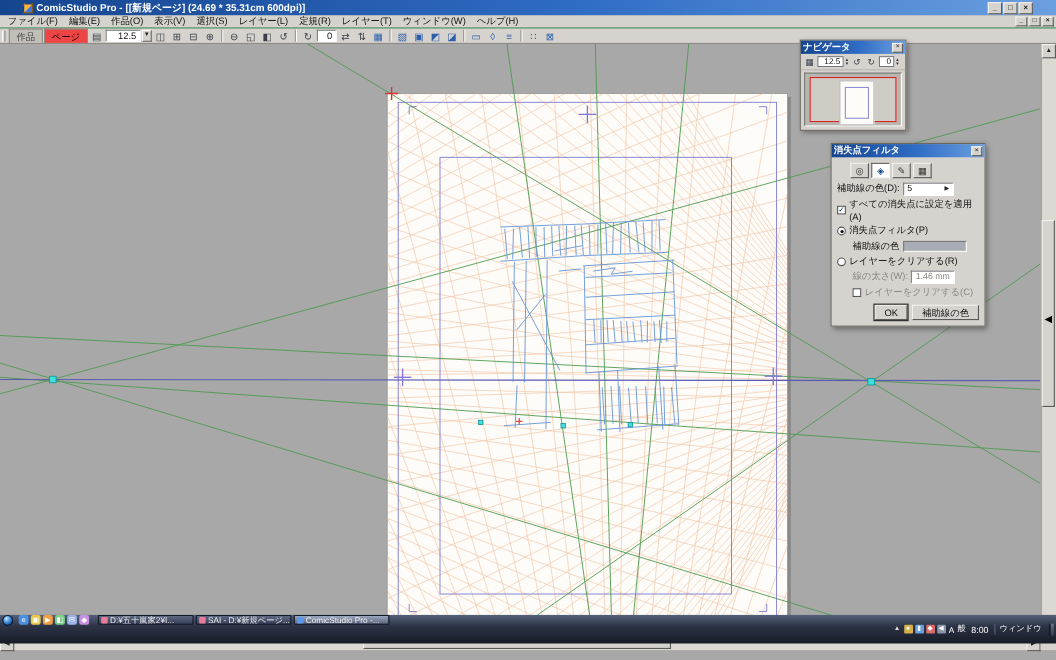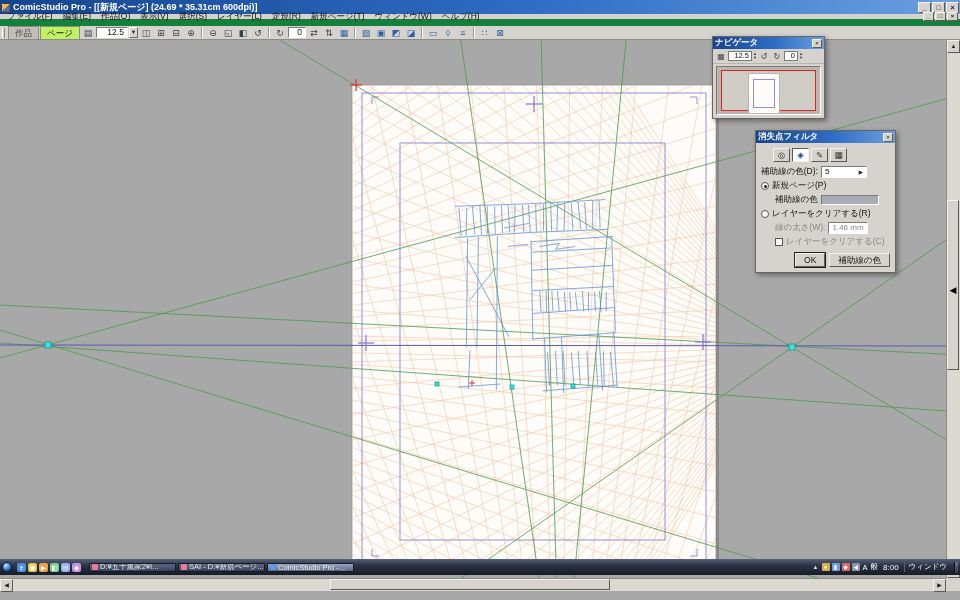--- a/index.html
+++ b/index.html
@@ -1,38 +1,38 @@
 <!DOCTYPE html>
 <html><head>
 <meta charset="utf-8">
 <style>
   *{margin:0;padding:0;box-sizing:border-box}
   html,body{width:960px;height:600px;overflow:hidden}
   body{font-family:"Liberation Sans","DejaVu Sans",sans-serif;background:#a8a8a8;position:relative;font-size:9px;color:#111}
   #screen{position:absolute;top:0;left:0;width:960px;height:600px}
 
   
-  .titlebar{position:absolute;top:0;left:0;width:960px;height:14px;background:linear-gradient(90deg,#16458f,#2f6cc4 55%,#6b9fdf);display:flex;align-items:center;padding:0 1px;gap:3px;z-index:50}
+  .titlebar{position:absolute;top:0;left:0;width:960px;height:14px;background:linear-gradient(90deg,#16458f,#2f6cc4 55%,#6b9fdf);display:flex;align-items:center;padding:0 21px;gap:3px;z-index:50}
   .app-ico{width:9px;height:9px;background:linear-gradient(135deg,#ffb43c 50%,#3c78dc 50%);border:1px solid rgba(0,0,0,.5);flex:none}
   .title-text{color:#fff;font-size:9px;font-weight:bold;white-space:nowrap;overflow:hidden;flex:1}
   .winbtns{display:flex;gap:1px}
   .wbtn{width:13px;height:11px;background:#d6d3ce;border:1px solid;border-color:#f4f2ee #5a5a5a #5a5a5a #f4f2ee;font-size:7px;line-height:9px;text-align:center;color:#111;font-weight:bold}
 
   
-  .menubar{position:absolute;top:14px;left:0;width:960px;height:12px;background:#d6d3ce;border-bottom:7px solid #15803d;display:flex;align-items:center;z-index:50;padding-left:2px}
+  .menubar{position:absolute;top:14px;left:0;width:960px;height:12px;background:#d6d3ce;border-bottom:1px solid #15803d;display:flex;align-items:center;z-index:50;padding-left:2px}
   #menu-items{display:flex;align-items:center}
   .menu-item{padding:0 5px;font-size:8.5px;color:#111;white-space:nowrap}
   .mdi{margin-left:auto;display:flex;gap:1px;padding-right:2px}
   .mdi .wbtn{width:11px;height:9px;font-size:6px;line-height:7px}
 
   
   .toolbar{position:absolute;top:26px;left:0;width:960px;height:14px;background:#d6d3ce;border-bottom:1px solid #8e8a84;display:flex;align-items:center;gap:1px;z-index:50;padding-left:2px}
   .grip{width:3px;height:10px;border-left:1px solid #fff;border-right:1px solid #888;margin-right:2px}
   .tab{height:13px;padding:0 6px;font-size:8.5px;line-height:12px;border:1px solid #8e8a84;border-bottom:none;background:#c2beb8;color:#444}
-  .tab.active{background:#bef264;color:#000}
+  .tab.active{background:#ef4444;color:#000}
   .tb-field{height:11px;min-width:32px;background:#fff;border:1px solid;border-color:#7a7a7a #fff #fff #7a7a7a;font-size:8.5px;line-height:9px;padding:0 3px;text-align:right}
   .tb-field.small{min-width:18px}
   .tb-dd{width:9px;height:11px;background:#d6d3ce;border:1px solid;border-color:#fff #6a6a6a #6a6a6a #fff;font-size:5.5px;line-height:9px;text-align:center;color:#222}
   .tb-ico{width:14px;height:12px;font-size:9px;line-height:12px;text-align:center;color:#39404a}
   .tb-ico.blue{color:#2d5fa8}
   .tb-sep{width:2px;height:11px;border-left:1px solid #9a968e;border-right:1px solid #fff;margin:0 2px}
   #tb-icons{display:flex;align-items:center;gap:1px}
 
   
   .canvas{position:absolute;top:40px;left:0;width:946px;height:538px;background:#a8a8a8;overflow:hidden}
@@ -46,21 +46,21 @@
   .hthumb{position:absolute;top:579px;left:330px;width:280px;height:11px;background:#d6d3ce;border:1px solid;border-color:#f4f2ee #5a5a5a #5a5a5a #f4f2ee;z-index:41}
   .corner{position:absolute;left:946px;top:578px;width:14px;height:13px;background:#d6d3ce;z-index:40}
   .collapse-arrow{position:absolute;left:947px;top:283px;width:12px;height:14px;color:#000;font-size:9px;line-height:14px;text-align:center;z-index:45}
 
   
   .panel{position:absolute;background:#d6d3ce;border:1px solid #6a665f;box-shadow:2px 2px 5px rgba(0,0,0,.4);z-index:60}
   .panel-title{height:12px;background:linear-gradient(90deg,#16458f,#2f6cc4 55%,#6b9fdf);display:flex;align-items:center;padding:0 2px;gap:2px}
   .pt-text{color:#fff;font-size:8.5px;font-weight:bold;flex:1;white-space:nowrap;overflow:hidden}
   .pt-btn{width:10px;height:9px;background:#d6d3ce;border:1px solid;border-color:#f4f2ee #5a5a5a #5a5a5a #f4f2ee;font-size:6px;line-height:7px;text-align:center;color:#111}
 
-  .navigator{left:712px;top:36px;width:113px;height:83px}
+  .navigator{left:727px;top:36px;width:97px;height:83px}
   .nav-toolbar{height:15px;display:flex;align-items:center;gap:1px;padding:1px 2px;border-bottom:1px solid #b8b4ae}
   .nav-ico{width:12px;height:11px;font-size:8px;line-height:11px;text-align:center;color:#39404a}
   .nav-field{height:10px;background:#fff;border:1px solid #7a7a7a;font-size:7.5px;line-height:8px;padding:0 2px;min-width:24px;text-align:right}
   .nav-field.small{min-width:14px}
   .spin{display:flex;flex-direction:column;justify-content:center;font-size:4px;line-height:4px;color:#333}
   .nav-preview{position:absolute;left:3px;top:29px;right:3px;bottom:3px;background:#b9b6b0;border:1px solid;border-color:#7a7a7a #fff #fff #7a7a7a}
   .nav-viewrect{position:absolute;left:4px;top:3px;right:4px;bottom:3px;border:1px solid #dd2222;background:#cfccc6}
   .nav-minipage{position:absolute;left:26px;top:2px;width:32px;height:41px;background:#fdfcf8;border:1px solid #b5b5b5}
   .nav-minipage::after{content:"";position:absolute;left:4px;top:5px;right:4px;bottom:5px;border:1px solid #9090d8}
 
@@ -77,21 +77,21 @@
   .chk{width:8px;height:8px;background:#fff;border:1px solid #555;font-size:7px;line-height:7px;text-align:center;color:#0a2a6a;flex:none}
   .radio{width:8px;height:8px;border-radius:50%;background:#fff;border:1px solid #555;position:relative;flex:none}
   .radio.sel::after{content:"";position:absolute;left:2px;top:2px;width:3px;height:3px;border-radius:50%;background:#111}
   .swatch{width:58px;height:10px;border:1px solid;border-color:#7a7a7a #fff #fff #7a7a7a}
   .vp-btns{display:flex;justify-content:flex-end;gap:4px;padding-top:3px}
   .btn{height:14px;background:#d6d3ce;border:1px solid;border-color:#f4f2ee #5a5a5a #5a5a5a #f4f2ee;font-size:8.5px;line-height:12px;text-align:center;padding:0 8px}
   .btn.default{outline:1px solid #222}
   .disabled{color:#8a867f}
 
   
-  .taskbar{position:absolute;top:559px;left:0;width:960px;height:16px;background:linear-gradient(#55617a 0%,#2c3345 40%,#161b26 100%);display:flex;align-items:center;padding:0 2px;gap:2px;z-index:70}
+  .taskbar{position:absolute;top:559px;left:0;width:960px;height:26px;background:linear-gradient(#55617a 0%,#2c3345 40%,#161b26 100%);display:flex;padding:0 2px;gap:2px;z-index:70}
   .orb{width:10px;height:10px;border-radius:50%;background:radial-gradient(circle at 35% 30%,#cfe8ff,#4e9be6 40%,#1b5599 75%,#0c3366);border:1px solid #081f3d;flex:none}
   #quicklaunch{display:flex;gap:2px;margin-left:3px}
   .ql{width:9px;height:9px;border-radius:2px;font-size:6.5px;line-height:9px;text-align:center;color:#fff;flex:none}
   #taskapps{display:flex;gap:2px;margin-left:6px}
   .tapp{width:87px;height:9px;display:flex;align-items:center;gap:2px;background:linear-gradient(#5d6880,#39415a);border:1px solid #141a28;border-radius:1px;padding:0 2px;color:#eee;font-size:7.5px;white-space:nowrap;overflow:hidden}
   .tapp.active{background:linear-gradient(#9aa6bd,#5d6880)}
   .tapp-ico{width:6px;height:6px;flex:none;border-radius:1px}
   .tray{margin-left:auto;display:flex;align-items:center;gap:3px;color:#fff}
   #tray-icons{display:flex;gap:2px;align-items:center}
   .tray-ico{width:8px;height:8px;border-radius:1px;font-size:6px;line-height:8px;text-align:center;color:#fff}
@@ -118,21 +118,21 @@
 
   <div class="menubar">
     <span id="menu-items">
         <span class="menu-item">ファイル(F)</span>
         <span class="menu-item">編集(E)</span>
         <span class="menu-item">作品(O)</span>
         <span class="menu-item">表示(V)</span>
         <span class="menu-item">選択(S)</span>
         <span class="menu-item">レイヤー(L)</span>
         <span class="menu-item">定規(R)</span>
-        <span class="menu-item">新規ページ(T)</span>
+        <span class="menu-item">レイヤー(T)</span>
         <span class="menu-item">ウィンドウ(W)</span>
         <span class="menu-item">ヘルプ(H)</span>
       </span>
     <span class="mdi">
       <span class="wbtn">_</span>
       <span class="wbtn">□</span>
       <span class="wbtn">×</span>
     </span>
   </div>
 
@@ -487,22 +487,26 @@
           <span class="vp-tool">▦</span>
         </div>
       <div class="vp-row">
         <span>補助線の色(D):</span>
         <span class="vp-input spacing-box">
           <span>5</span>
           <span class="mini-arrow">▶</span>
         </span>
       </div>
       <div class="vp-row">
+        <span class="chk">✓</span>
+        <span>すべての消失点に設定を適用(A)</span>
+      </div>
+      <div class="vp-row">
         <span class="radio sel"></span>
-        <span>新規ページ(P)</span>
+        <span>消失点フィルタ(P)</span>
       </div>
       <div class="vp-row indent">
         <span>補助線の色</span>
         <span class="swatch" id="guide-swatch" style="background: rgb(168, 173, 181);"></span>
       </div>
       <div class="vp-row">
         <span class="radio"></span>
         <span>レイヤーをクリアする(R)</span>
       </div>
       <div class="vp-row indent">

